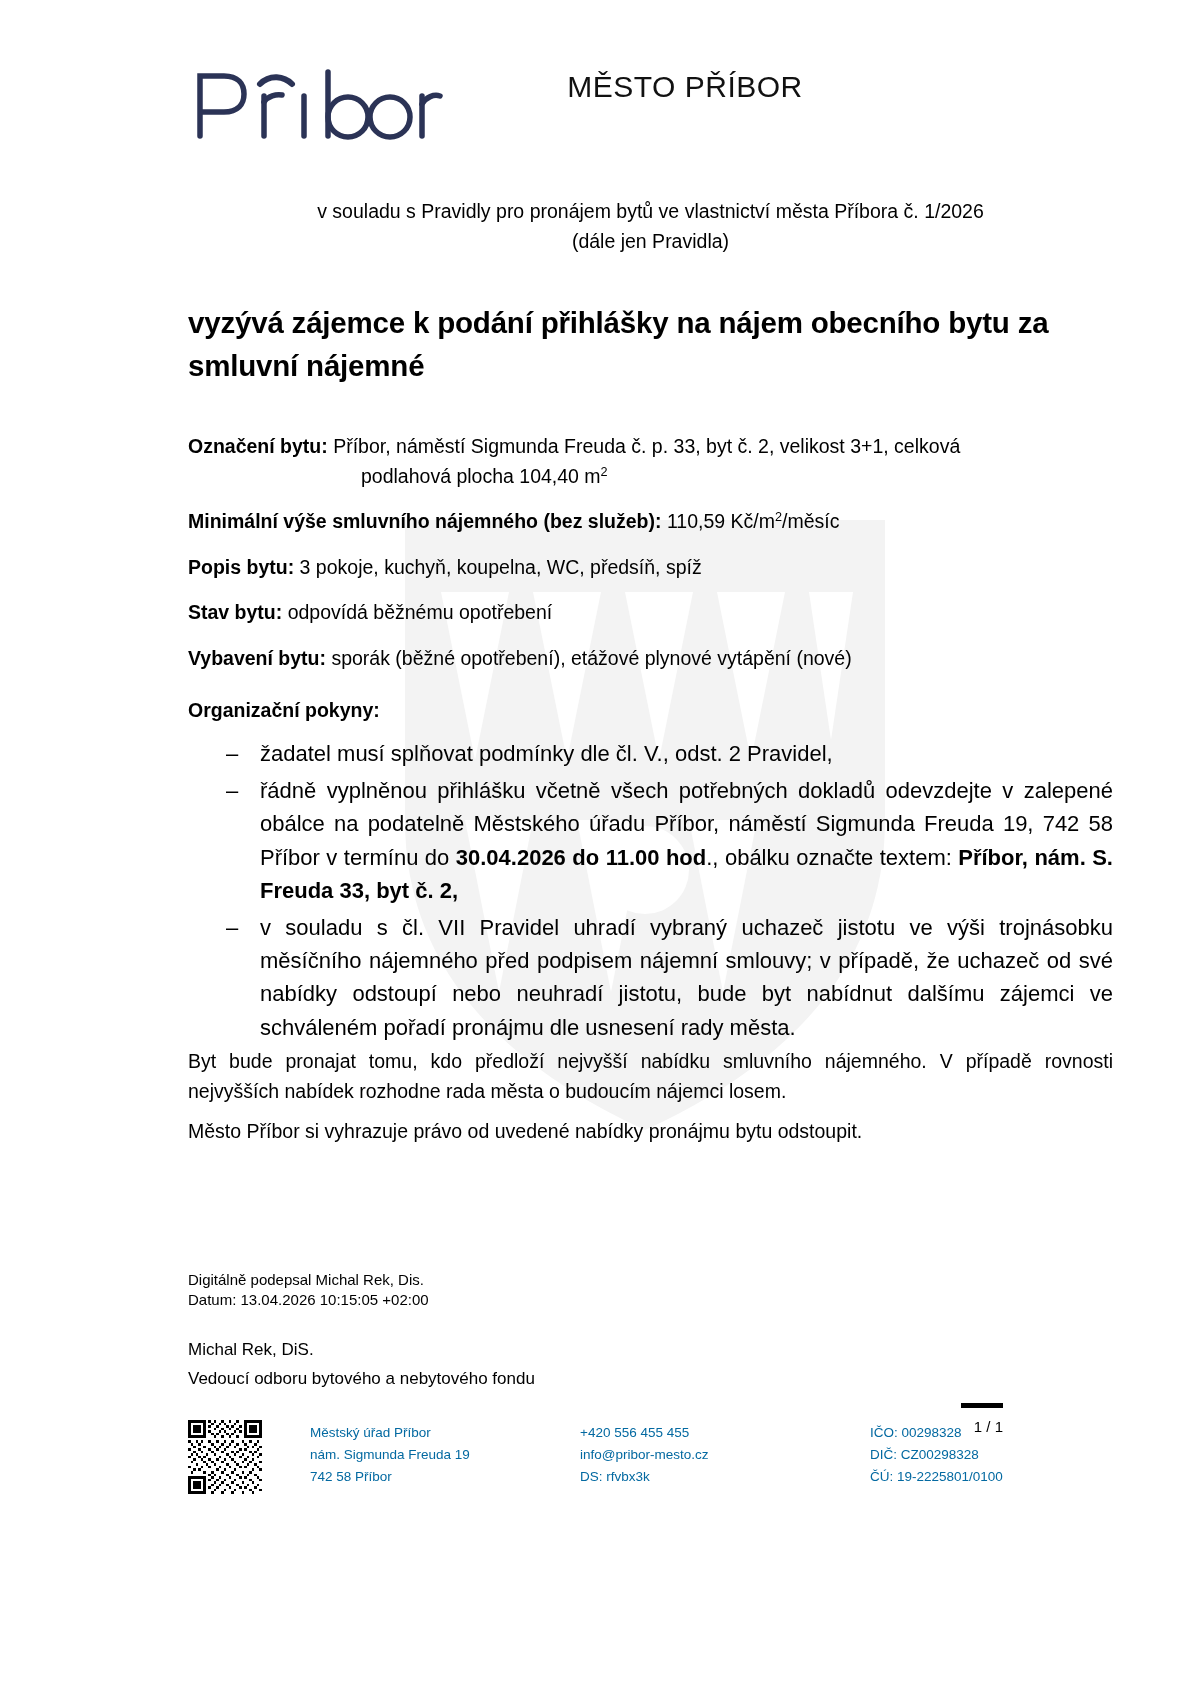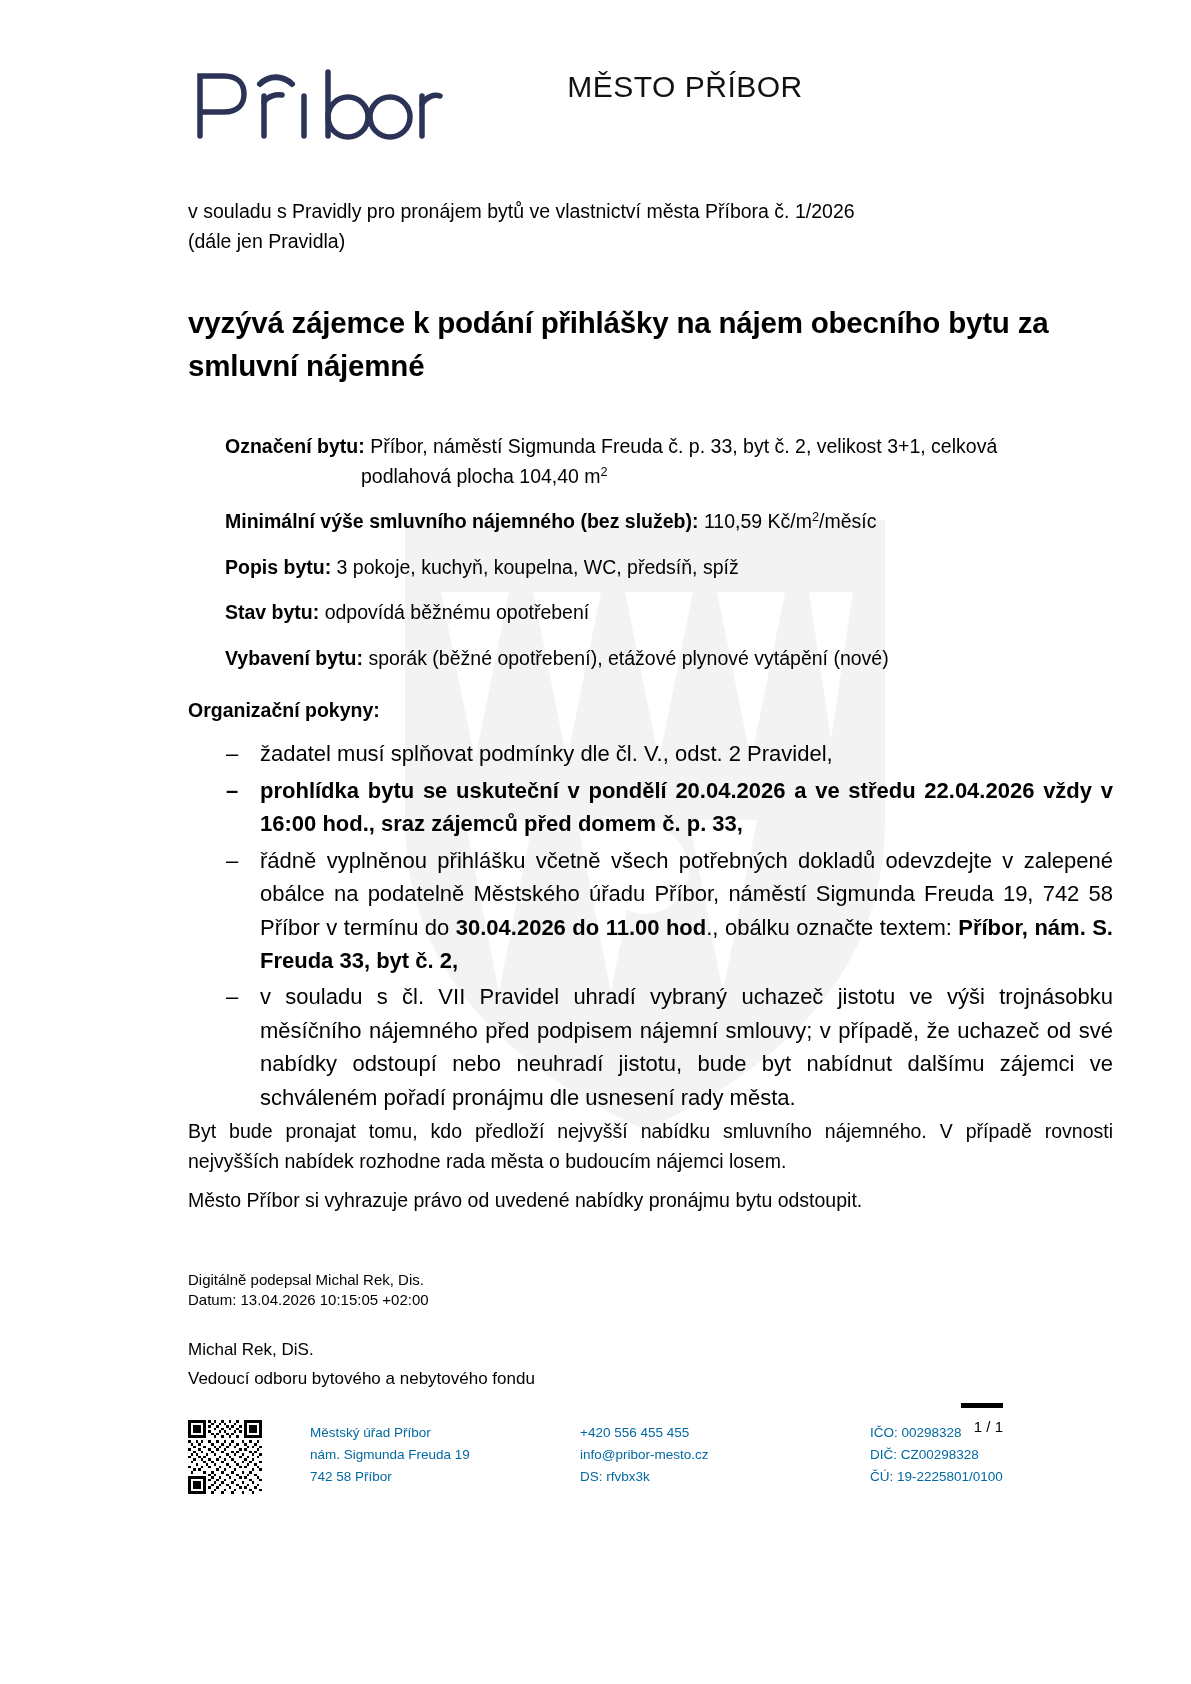--- a/index.html
+++ b/index.html
@@ -67,20 +67,21 @@
   
   .content {
     position: absolute;
     left: 133px;
     top: 196px;
     width: 925px;
     z-index: 2;
   }
 
   .intro {
+    text-align: center;
     font-size: 19.5px;
     line-height: 1.55;
     color: #000;
   }
   .intro div { white-space: nowrap; }
 
   h1.headline {
     margin: 46px 0 0 0;
     text-align: left;
     font-size: 29.5px;
@@ -92,21 +93,21 @@
   .details {
     margin-top: 44px;
     font-size: 19.5px;
     line-height: 1.52;
   }
   .detail-row {
     margin-bottom: 16px;
     text-align: justify;
     text-justify: inter-word;
   }
-  .detail-row b { font-weight: bold; margin-left: 37px; }
+  .detail-row b { font-weight: bold; }
   .indent-line {
     display: block;
     padding-left: 173px;
   }
   sup { font-size: 0.65em; vertical-align: super; line-height: 0; }
 
   .org-label {
     font-weight: bold;
     font-size: 19.5px;
     margin-top: 22px;
@@ -294,21 +295,20 @@
       </div>
 
       <div class="detail-row">
         <b>Vybavení bytu:</b><span> sporák (běžné opotřebení), etážové plynové vytápění (nové)</span>
       </div>
 
       <div class="org-label">Organizační pokyny:</div>
 
       <ul class="bullets">
         <li><span>žadatel musí splňovat podmínky dle čl. V., odst. 2 Pravidel,</span></li>
-        <li class="b"><span>prohlídka bytu se uskuteční v pondělí 20.04.2026 a ve středu 22.04.2026 vždy v 16:00 hod., sraz zájemců před domem č. p. 33,</span></li>
         <li><span><span>řádně vyplněnou přihlášku včetně všech potřebných dokladů odevzdejte v zalepené obálce na podatelně Městského úřadu Příbor, náměstí Sigmunda Freuda 19, 742 58 Příbor v termínu do </span><b>30.04.2026 do 11.00 hod</b><span>., obálku označte textem: </span><b>Příbor, nám. S. Freuda 33, byt č. 2,</b></span></li>
         <li><span>v souladu s čl. VII Pravidel uhradí vybraný uchazeč jistotu ve výši trojnásobku měsíčního nájemného před podpisem nájemní smlouvy; v případě, že uchazeč od své nabídky odstoupí nebo neuhradí jistotu, bude byt nabídnut dalšímu zájemci ve schváleném pořadí pronájmu dle usnesení rady města.</span></li>
       </ul>
 
       <p class="para">Byt bude pronajat tomu, kdo předloží nejvyšší nabídku smluvního nájemného. V případě rovnosti nejvyšších nabídek rozhodne rada města o budoucím nájemci losem.</p>
       <p class="para spaced">Město Příbor si vyhrazuje právo od uvedené nabídky pronájmu bytu odstoupit.</p>
     </div>
   </div>
 
   <div class="signature">

